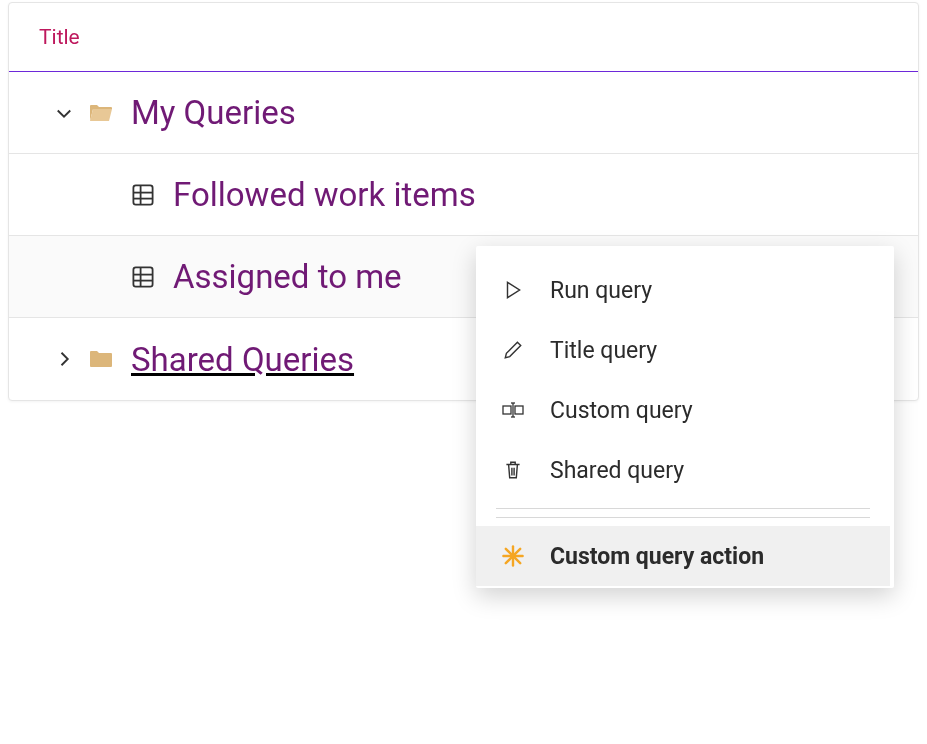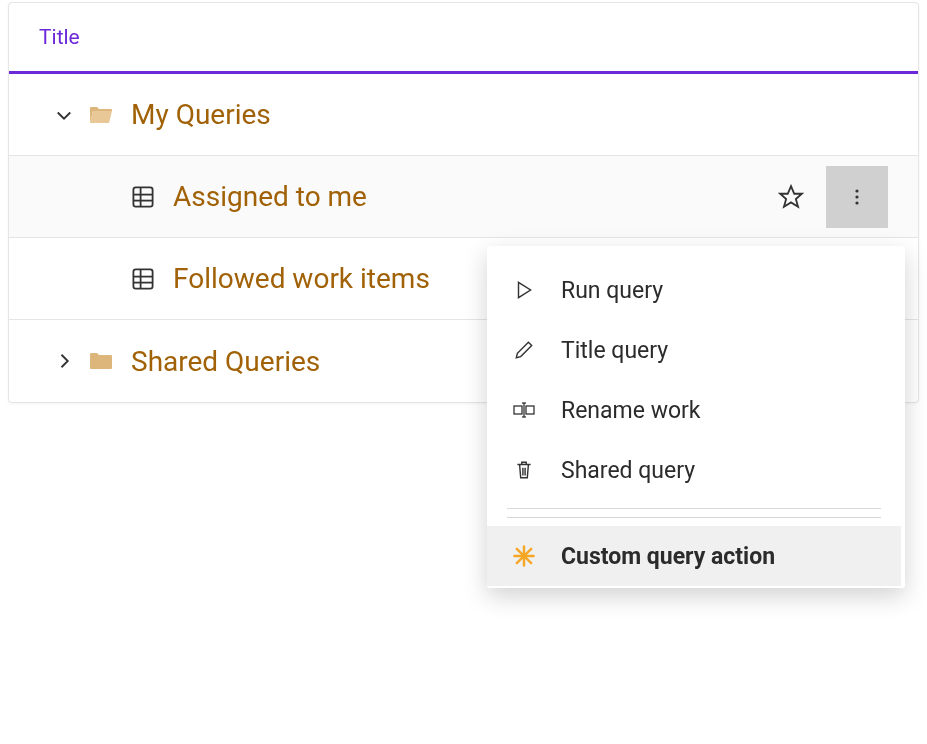--- a/index.html
+++ b/index.html
@@ -13,49 +13,49 @@
     .panel {
       background: #fff;
       border: 1px solid #e5e5e5;
       border-radius: 4px;
       margin: 2px 8px;
       box-shadow: 0 1px 3px rgba(0,0,0,0.05);
       position: relative;
     }
     .header {
       padding: 22px 30px;
-      border-bottom: 3px solid #6d28d9;
-      color: #6d28d9;
+      border-bottom: 1px solid #6d28d9;
+      color: #be185d;
       font-size: 21px;
     }
     .row {
       display: flex;
       align-items: center;
       padding: 0 30px;
       height: 82px;
       border-bottom: 1px solid #e5e5e5;
     }
-    .row:last-child { border-bottom: none; }
+    .row:last-child { border-bottom: none; text-decoration: underline; }
     .row.hover { background: #fafafa; }
     .chevron-col {
       width: 50px;
       display: flex;
       align-items: center;
       justify-content: center;
     }
     .icon-col {
       width: 42px;
       display: flex;
       align-items: center;
       justify-content: flex-start;
     }
     .indent { width: 92px; }
     .label {
-      font-size: 28px;
-      color: #a16207;
+      font-size: 33px;
+      color: #701a75;
       flex: 1;
     }
     .actions {
       display: flex;
       align-items: center;
       gap: 22px;
     }
     .star-btn { display: flex; align-items: center; justify-content: center; }
     .more-btn {
       width: 62px;
@@ -64,21 +64,21 @@
       align-items: center;
       justify-content: center;
       background: #d0d0d0;
     }
     .folder-icon { width: 24px; height: 18px; }
     .query-icon { width: 24px; height: 24px; }
     .chev { width: 20px; height: 20px; }
     .menu {
       position: absolute;
       top: 246px;
-      left: 487px;
+      left: 476px;
       width: 418px;
       background: #fff;
       box-shadow: 0 8px 24px rgba(0,0,0,0.18);
       border-radius: 2px;
       padding: 14px 4px 2px 0;
       z-index: 10;
     }
     .menu-item {
       display: flex;
       align-items: center;
@@ -125,62 +125,62 @@
       <span>
         <svg class="folder-icon" viewBox="0 0 24 18">
             <path d="M1 2 a1 1 0 0 1 1-1 h6 l2 2 h12 a1 1 0 0 1 1 1 v1 H4 L1 17 Z" fill="#dcb67a"></path>
             <path d="M4 5 h19 l-3 12 H1 Z" fill="#e8c896"></path>
           </svg>
       </span>
     </div>
     <span class="label">My Queries</span>
   </div>
 
-  <div class="row hover">
+  <div class="row">
     <div class="indent"></div>
     <div class="icon-col">
       <span>
         <svg class="query-icon" viewBox="0 0 20 20" fill="none" stroke="#333" stroke-width="1.5">
             <rect x="2" y="2" width="16" height="16" rx="2"></rect>
             <line x1="2" y1="8" x2="18" y2="8"></line>
             <line x1="2" y1="13" x2="18" y2="13"></line>
             <line x1="8" y1="2" x2="8" y2="18"></line>
           </svg>
       </span>
     </div>
+    <span class="label">Followed work items</span>
+  </div>
+
+  <div class="row hover">
+    <div class="indent"></div>
+    <div class="icon-col">
+      <span>
+        <svg class="query-icon" viewBox="0 0 20 20" fill="none" stroke="#333" stroke-width="1.5">
+            <rect x="2" y="2" width="16" height="16" rx="2"></rect>
+            <line x1="2" y1="8" x2="18" y2="8"></line>
+            <line x1="2" y1="13" x2="18" y2="13"></line>
+            <line x1="8" y1="2" x2="8" y2="18"></line>
+          </svg>
+      </span>
+    </div>
     <span class="label">Assigned to me</span>
     <div class="actions">
       <span class="star-btn">
         <svg width="26" height="26" viewBox="0 0 24 24" fill="none" stroke="#333" stroke-width="1.7">
             <polygon points="12,2 15,9 22,9 16.5,14 18.5,21 12,17 5.5,21 7.5,14 2,9 9,9"></polygon>
           </svg>
       </span>
       <span class="more-btn">
         <svg width="20" height="20" viewBox="0 0 20 20" fill="#333">
             <circle cx="10" cy="4" r="1.6"></circle>
             <circle cx="10" cy="10" r="1.6"></circle>
             <circle cx="10" cy="16" r="1.6"></circle>
           </svg>
       </span>
     </div>
-  </div>
-
-  <div class="row">
-    <div class="indent"></div>
-    <div class="icon-col">
-      <span>
-        <svg class="query-icon" viewBox="0 0 20 20" fill="none" stroke="#333" stroke-width="1.5">
-            <rect x="2" y="2" width="16" height="16" rx="2"></rect>
-            <line x1="2" y1="8" x2="18" y2="8"></line>
-            <line x1="2" y1="13" x2="18" y2="13"></line>
-            <line x1="8" y1="2" x2="8" y2="18"></line>
-          </svg>
-      </span>
-    </div>
-    <span class="label">Followed work items</span>
   </div>
 
   <div class="row">
     <div class="chevron-col">
       <span>
         <svg class="chev" viewBox="0 0 16 16" fill="none" stroke="#333" stroke-width="1.5">
             <polyline points="6,3 11,8 6,13"></polyline>
           </svg>
       </span>
     </div>
@@ -216,21 +216,21 @@
   <div class="menu-item">
     <span class="menu-icon">
       <svg width="24" height="22" viewBox="0 0 24 20" fill="none" stroke="#333" stroke-width="1.3">
           <rect x="2" y="6" width="8" height="8"></rect>
           <rect x="14" y="6" width="8" height="8"></rect>
           <line x1="12" y1="3" x2="12" y2="17"></line>
           <line x1="10" y1="3" x2="14" y2="3"></line>
           <line x1="10" y1="17" x2="14" y2="17"></line>
         </svg>
     </span>
-    <span class="menu-label">Rename work</span>
+    <span class="menu-label">Custom query</span>
   </div>
   <div class="menu-item">
     <span class="menu-icon">
       <svg width="22" height="22" viewBox="0 0 20 20" fill="none" stroke="#333" stroke-width="1.3">
           <path d="M4 5 h12 M8 5 V3 h4 v2 M6 5 l1 12 h6 l1-12 M9 8 v7 M11 8 v7"></path>
         </svg>
     </span>
     <span class="menu-label">Shared query</span>
   </div>
   <div class="sep"></div>

